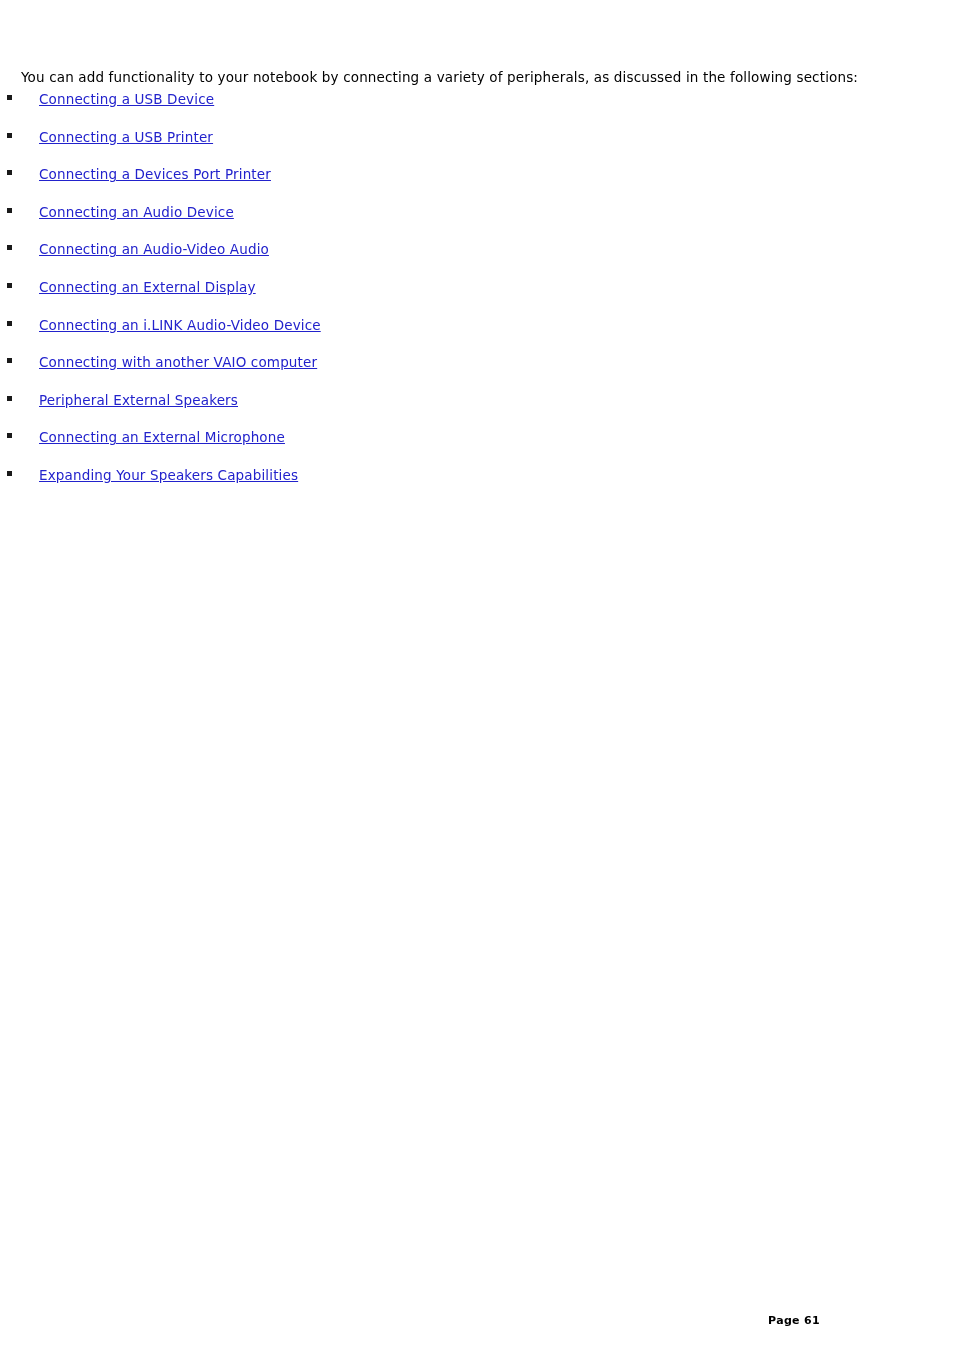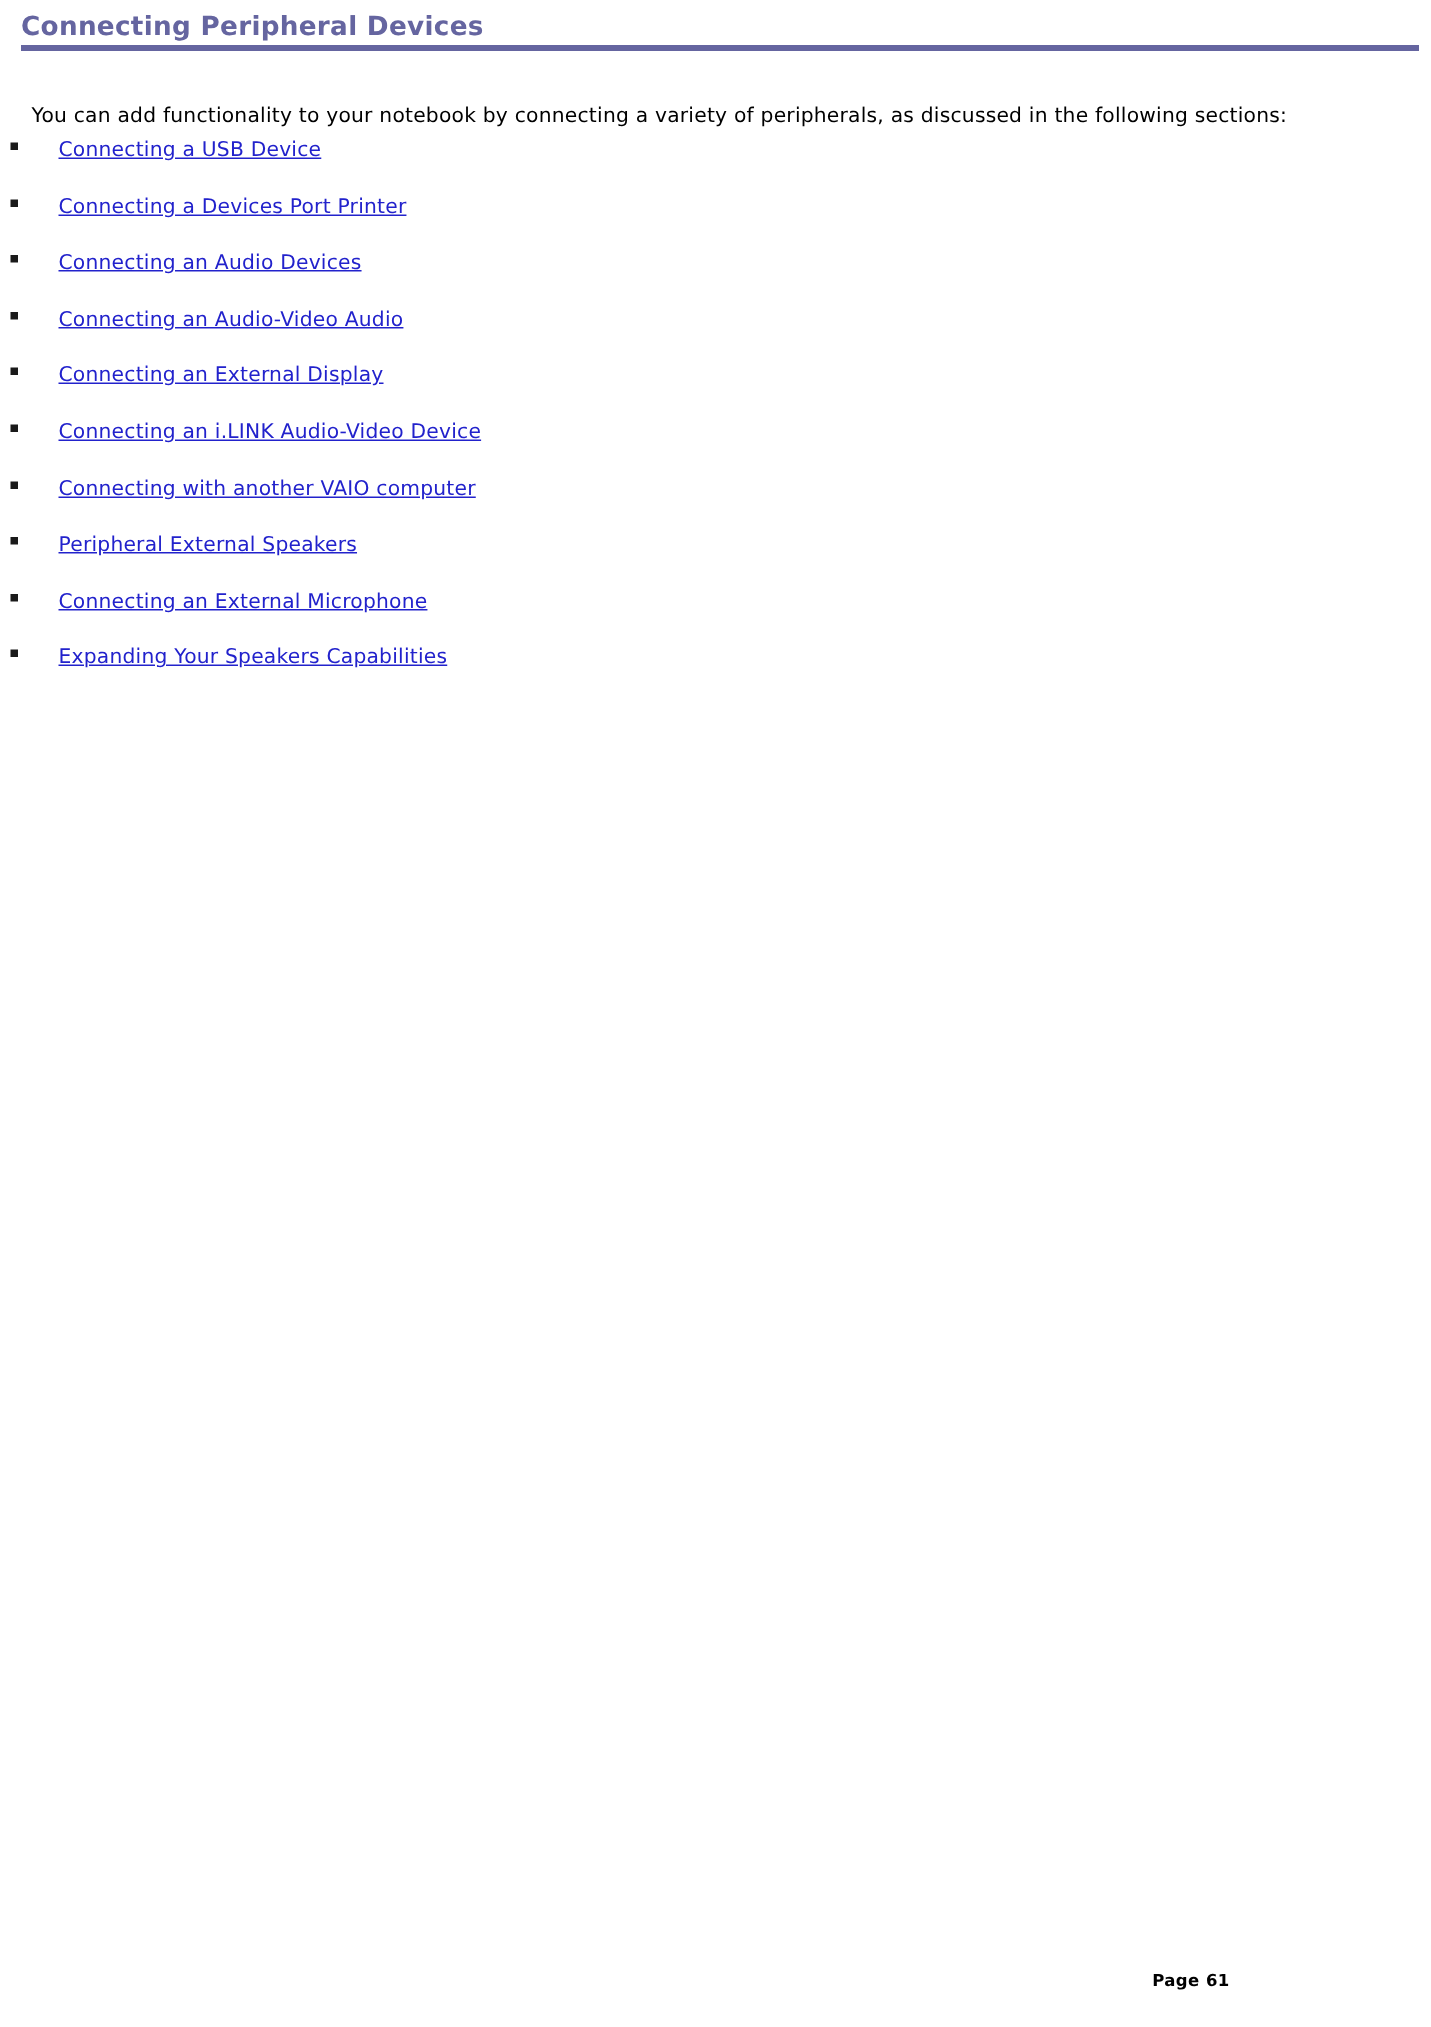--- a/index.html
+++ b/index.html
@@ -106,39 +106,39 @@
     font-weight: bold;
     color: #000000;
     letter-spacing: 0.3px;
   }
 </style>
 </head>
 <body>
 
 <div class="page">
 
-  <div class="heading-block">
-    <h1 class="heading-title">Connecting Peripheral Devices</h1>
-    <div class="heading-rule"></div>
-  </div>
 
   <p class="intro">You can add functionality to your notebook by connecting a variety of peripherals, as discussed in the following sections:</p>
 
   <ul class="link-list">
     <li class="link-item">
       <span class="bullet-square"></span>
       <a class="doc-link" href="#">Connecting a USB Device</a>
     </li>
     <li class="link-item">
       <span class="bullet-square"></span>
+      <a class="doc-link" href="#">Connecting a USB Printer</a>
+    </li>
+    <li class="link-item">
+      <span class="bullet-square"></span>
       <a class="doc-link" href="#">Connecting a Devices Port Printer</a>
     </li>
     <li class="link-item">
       <span class="bullet-square"></span>
-      <a class="doc-link" href="#">Connecting an Audio Devices</a>
+      <a class="doc-link" href="#">Connecting an Audio Device</a>
     </li>
     <li class="link-item">
       <span class="bullet-square"></span>
       <a class="doc-link" href="#">Connecting an Audio-Video Audio</a>
     </li>
     <li class="link-item">
       <span class="bullet-square"></span>
       <a class="doc-link" href="#">Connecting an External Display</a>
     </li>
     <li class="link-item">

